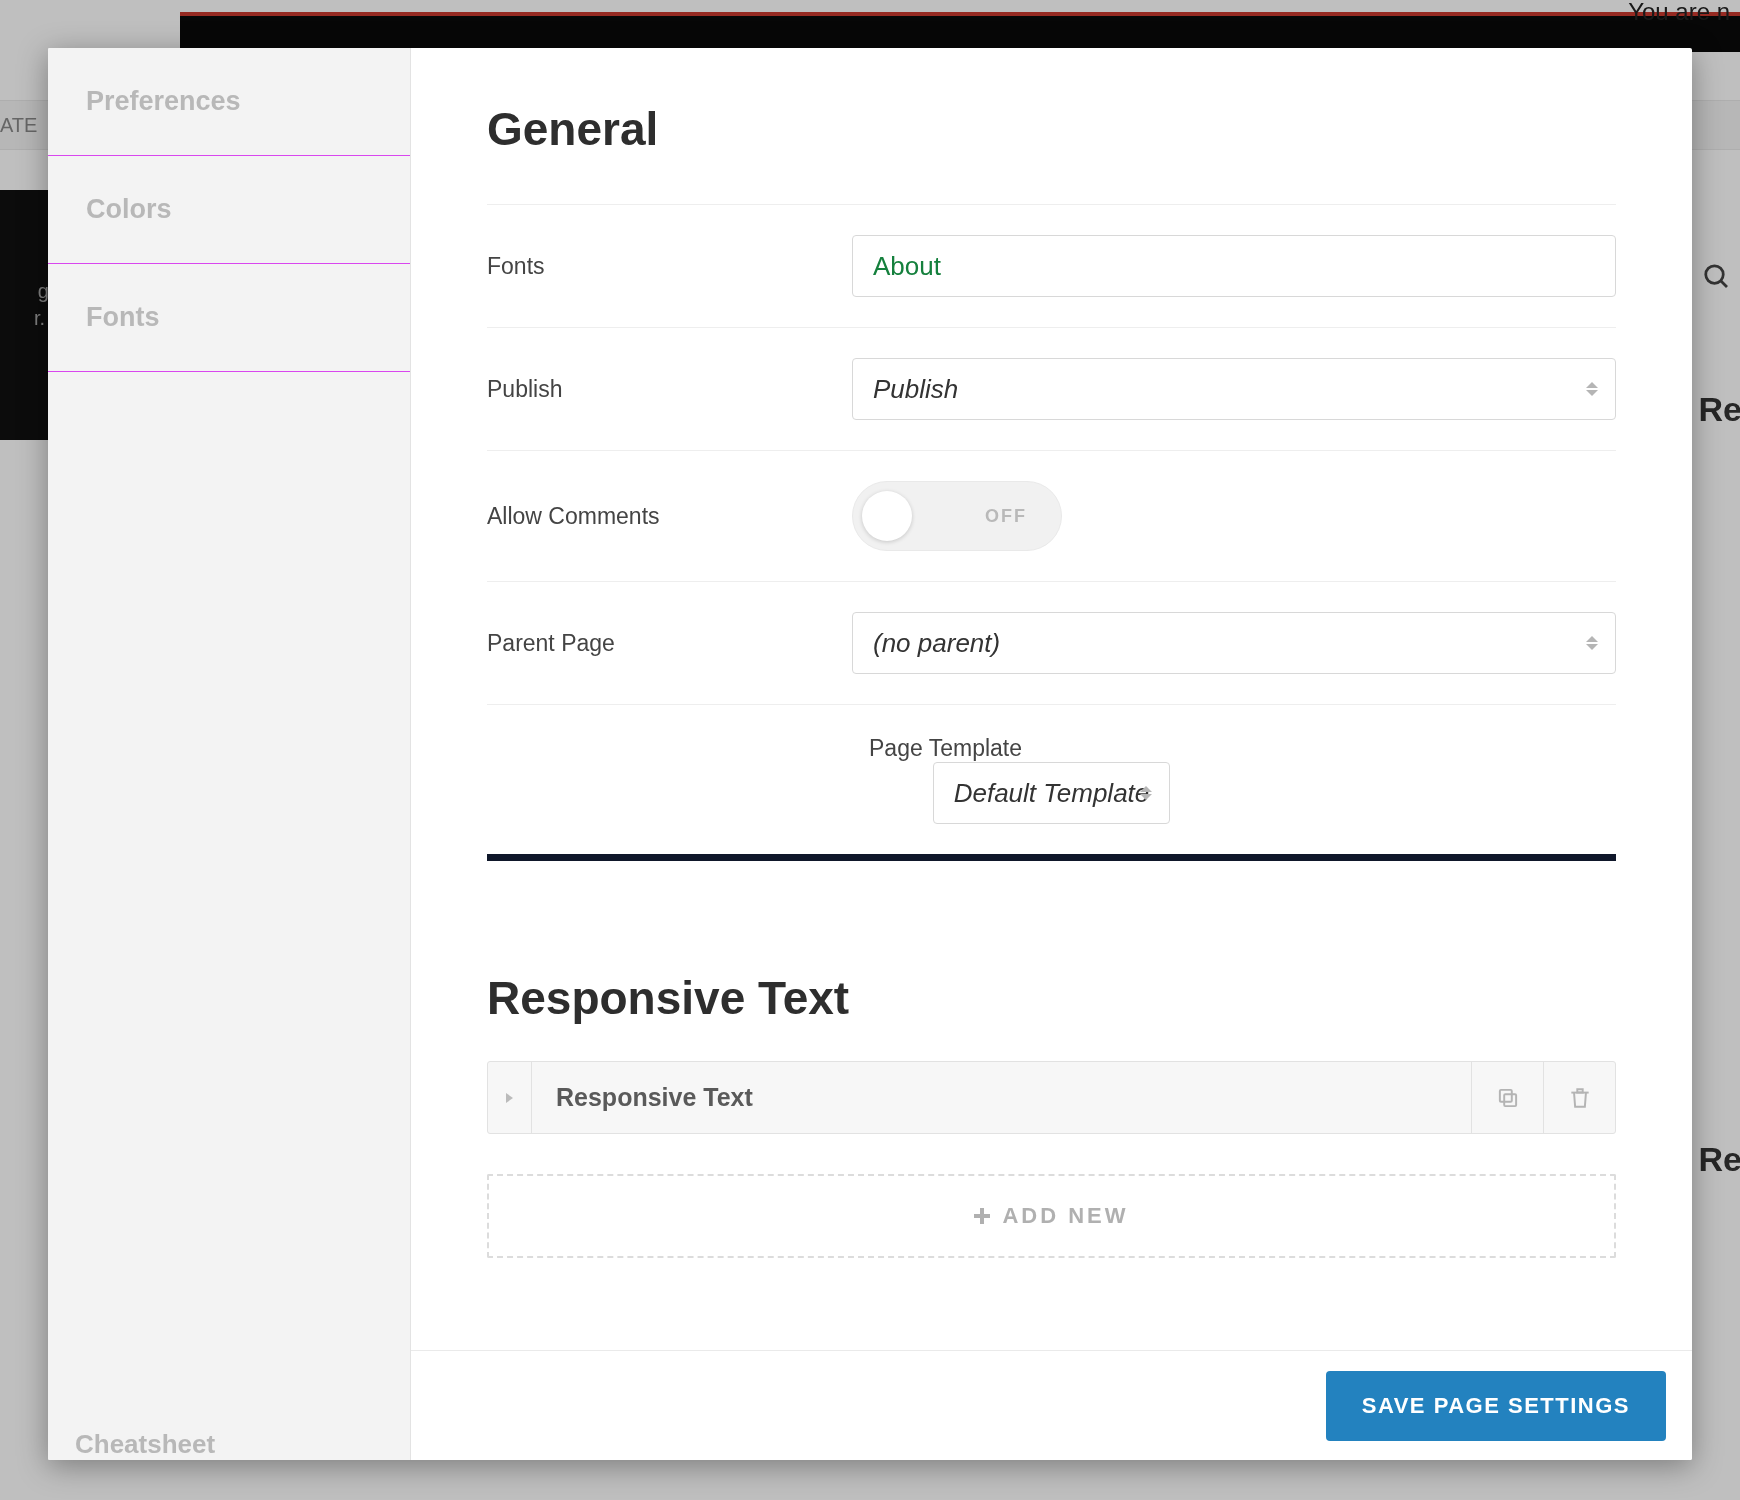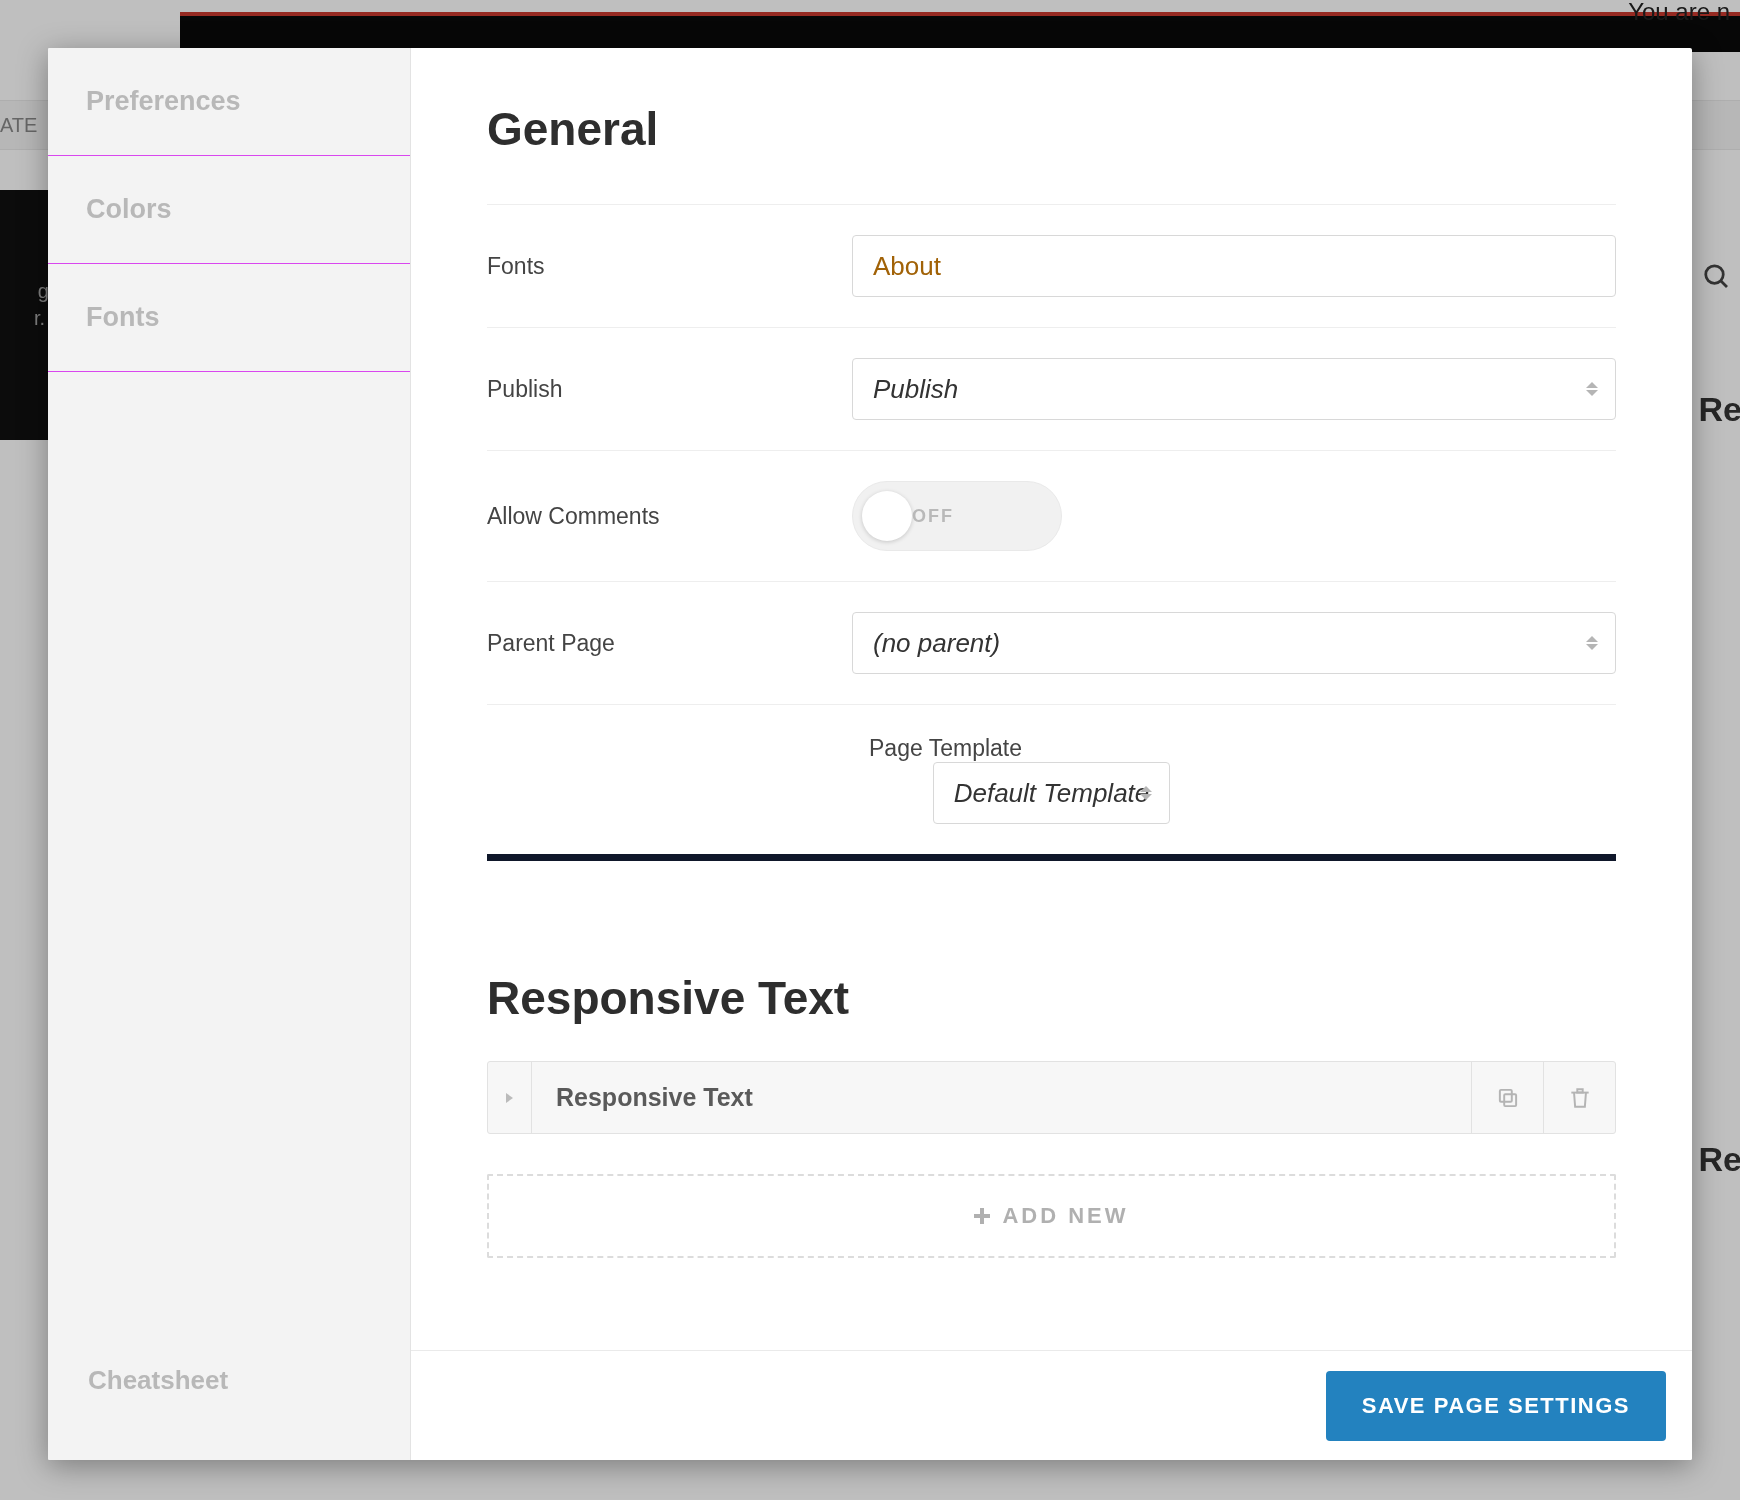--- a/index.html
+++ b/index.html
@@ -131,22 +131,22 @@
     }
 
     .sidebar-spacer {
       flex: 1;
       background: #f3f3f3;
     }
 
     .sidebar-bottom {
       height: 95px;
       display: flex;
-      align-items: flex-start;
-      padding: 0 40px;
+      align-items: flex-end;
+      padding: 0 27px;
       font-size: 26px;
       font-weight: 700;
       color: #b8b8b8;
       background: #f3f3f3;
       cursor: pointer;
     }
 
     .content-wrap {
       flex: 1;
       display: flex;
@@ -185,21 +185,21 @@
       flex: 1;
     }
 
     .text-input {
       width: 100%;
       height: 62px;
       border: 1px solid #d8d8d8;
       border-radius: 4px;
       padding: 0 20px;
       font-size: 26px;
-      color: #a16207;
+      color: #15803d;
       outline: none;
     }
 
     .select-wrap {
       position: relative;
       width: 100%;
     }
 
     .select-input {
       width: 100%;
@@ -258,21 +258,21 @@
       width: 50px;
       height: 50px;
       border-radius: 50%;
       background: #fff;
       box-shadow: 0 1px 4px rgba(0,0,0,0.18);
       margin-left: 9px;
     }
 
     .toggle-label {
       flex: 1;
-      text-align: left;
+      text-align: right;
       font-size: 18px;
       letter-spacing: 2px;
       color: #b9b9b9;
       font-weight: 600;
       padding-right: 34px;
     }
 
     .row-last {
       border-bottom: 7px solid #0f172a;
       margin-bottom: 110px;

